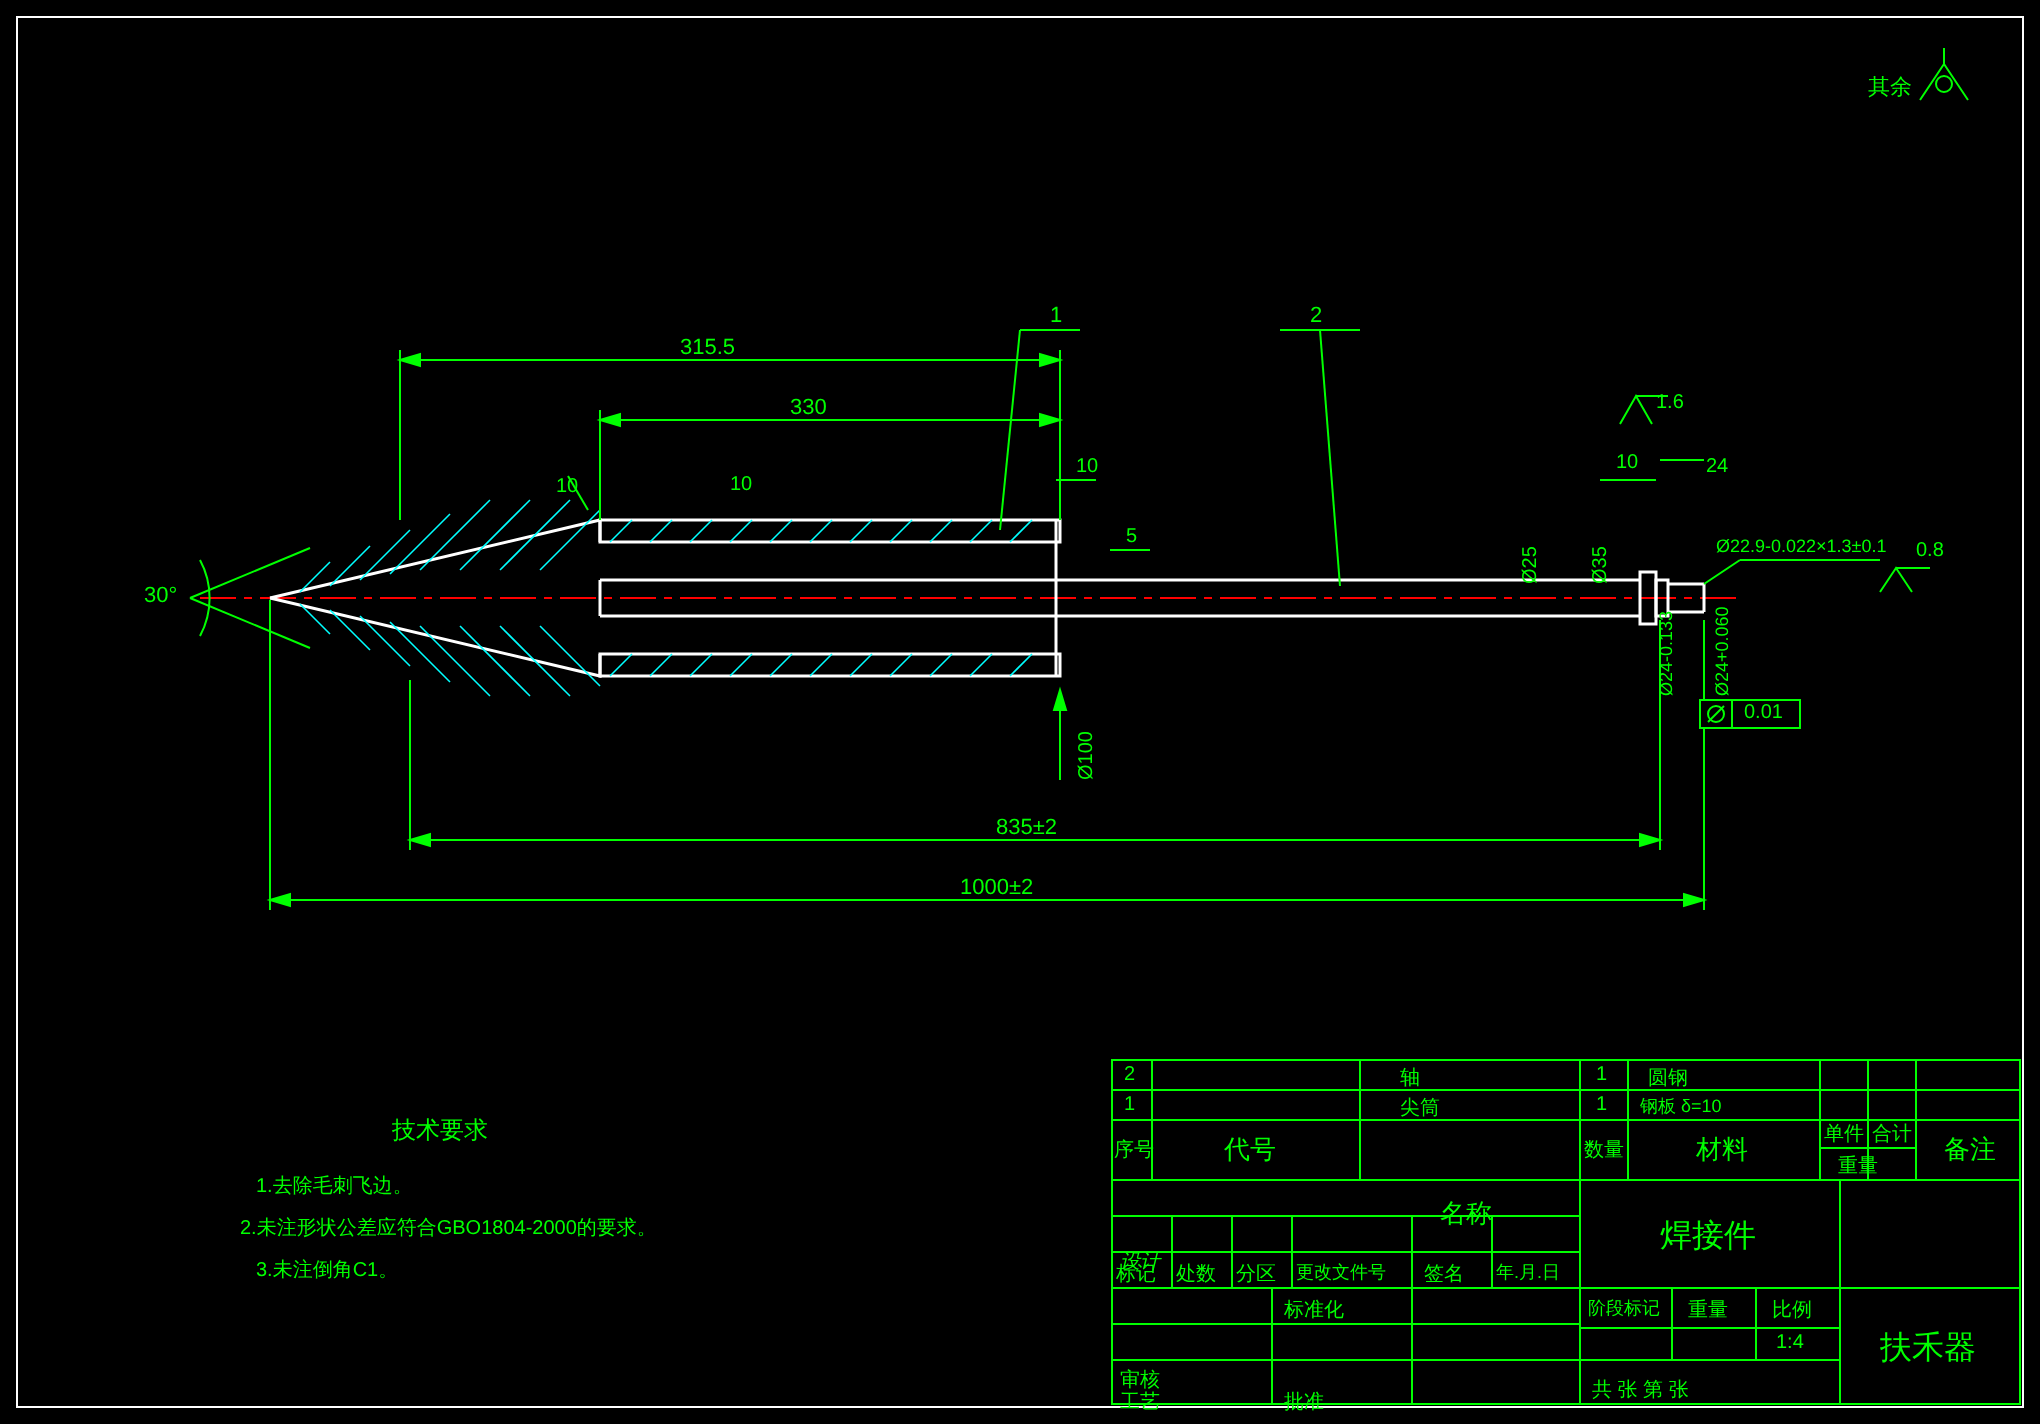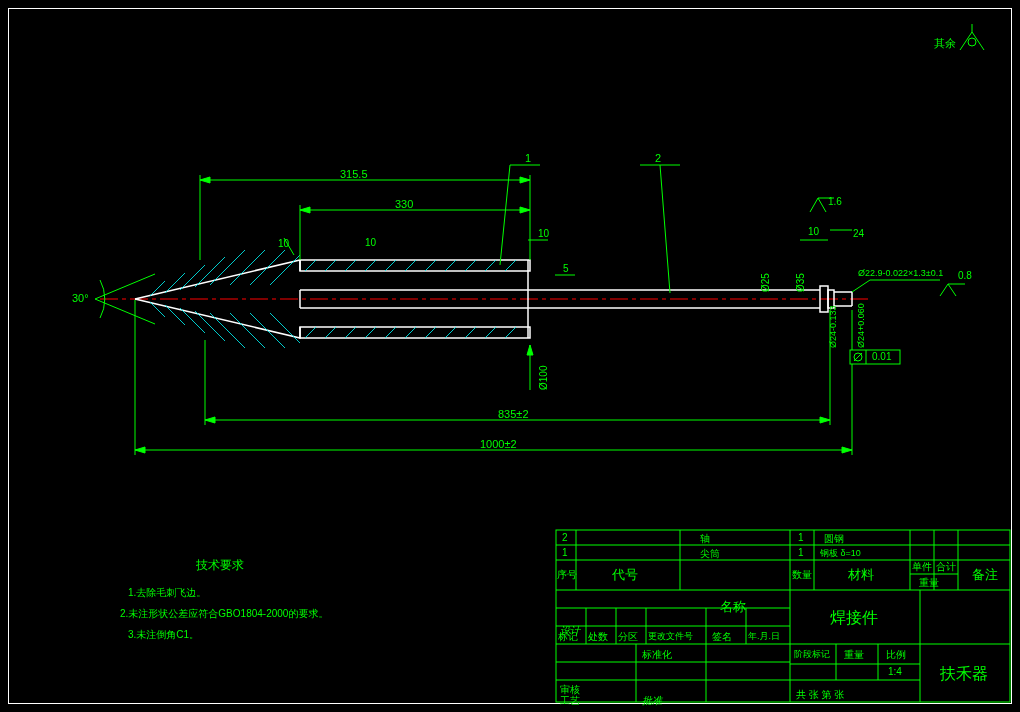--- a/index.html
+++ b/index.html
@@ -262,21 +262,21 @@
 <div class="txts g" style="left:588px; top:630px;">处数</div>
 <div class="txts g" style="left:618px; top:630px;">分区</div>
 <div class="txts g" style="left:648px; top:630px; font-size:9px;">更改文件号</div>
 <div class="txts g" style="left:712px; top:630px;">签名</div>
 <div class="txts g" style="left:748px; top:630px; font-size:9px;">年.月.日</div>
 
 <div class="txts g" style="left:560px; top:624px;font-style:italic;">设计</div>
 <div class="txts g" style="left:642px; top:648px;">标准化</div>
 <div class="txts g" style="left:560px; top:683px;">审核</div>
 <div class="txts g" style="left:560px; top:694px;">工艺</div>
-<div class="txts g" style="left:642px; top:694px;font-style:italic;">批准</div>
+<div class="txts g" style="left:642px; top:694px;">批准</div>
 
 <div class="txts g" style="left:794px; top:648px; font-size:9px;">阶段标记</div>
 <div class="txts g" style="left:844px; top:648px;">重量</div>
 <div class="txts g" style="left:886px; top:648px;">比例</div>
 <div class="txts g" style="left:888px; top:666px;">1:4</div>
 <div class="txts g" style="left:796px; top:688px;">共      张     第      张</div>
 
 <div class="txtbb g" style="left:830px; top:608px;">焊接件</div>
 <div class="txtbb g" style="left:940px; top:664px;">扶禾器</div>
 

